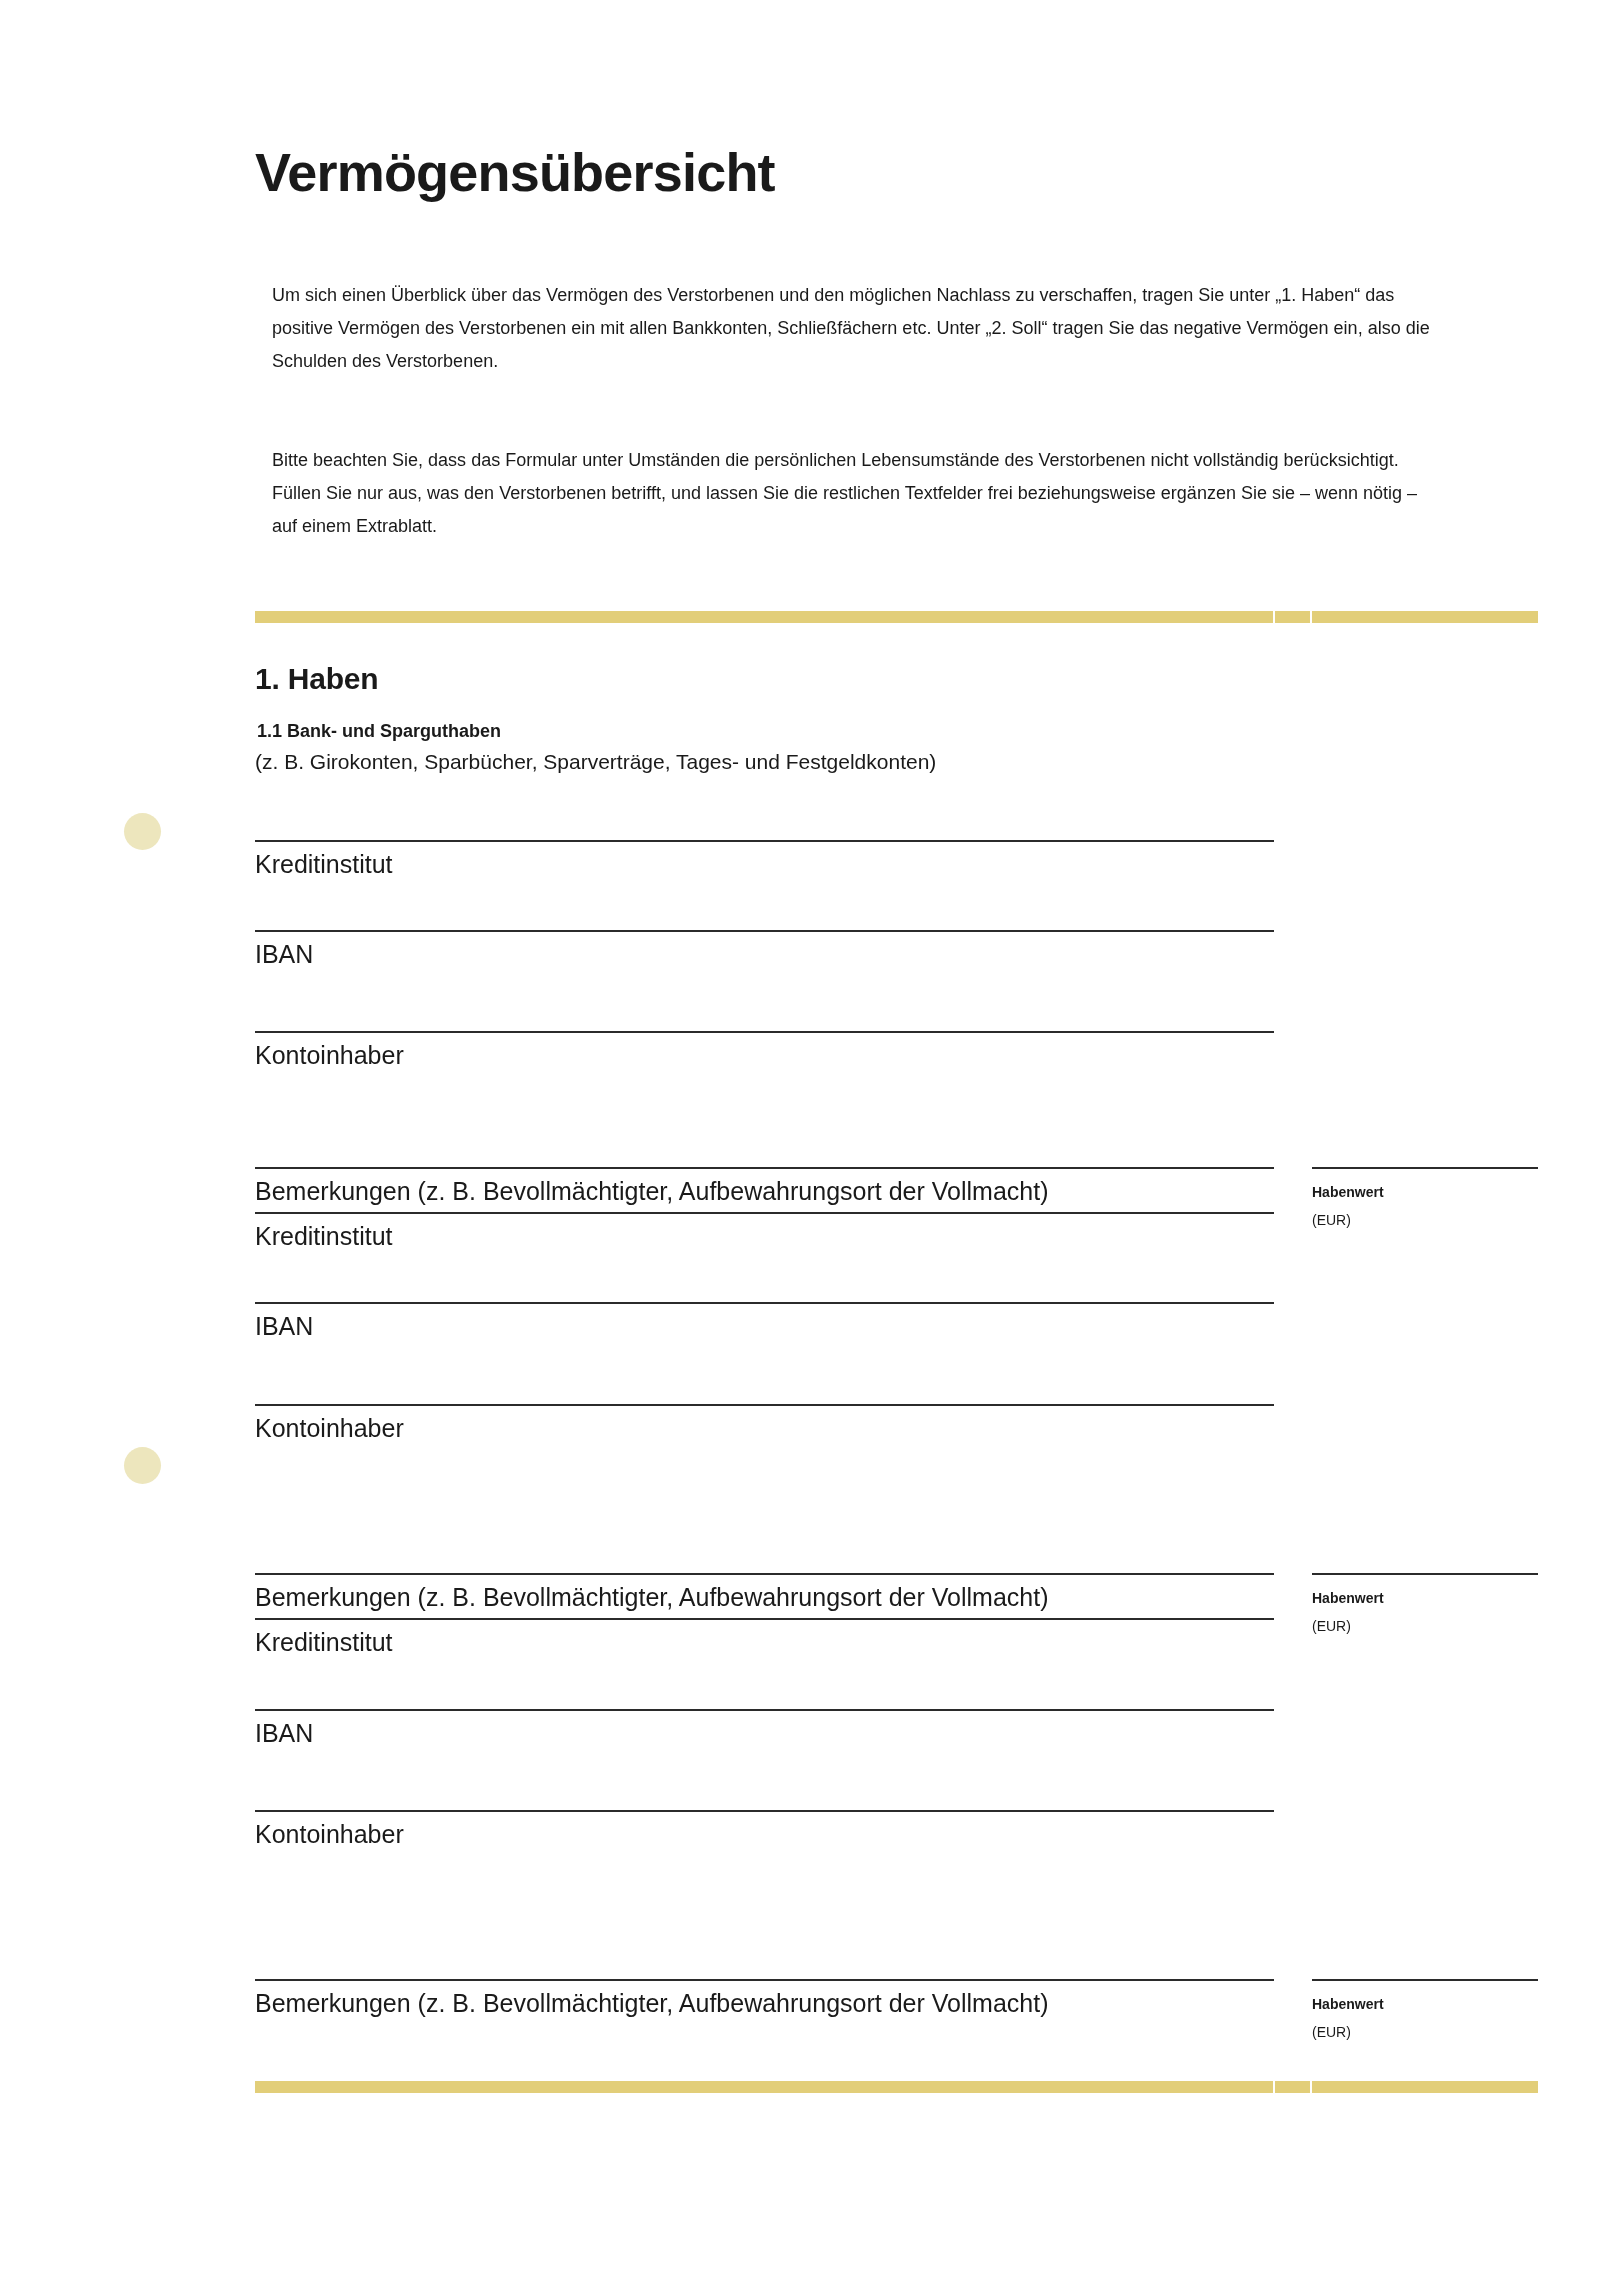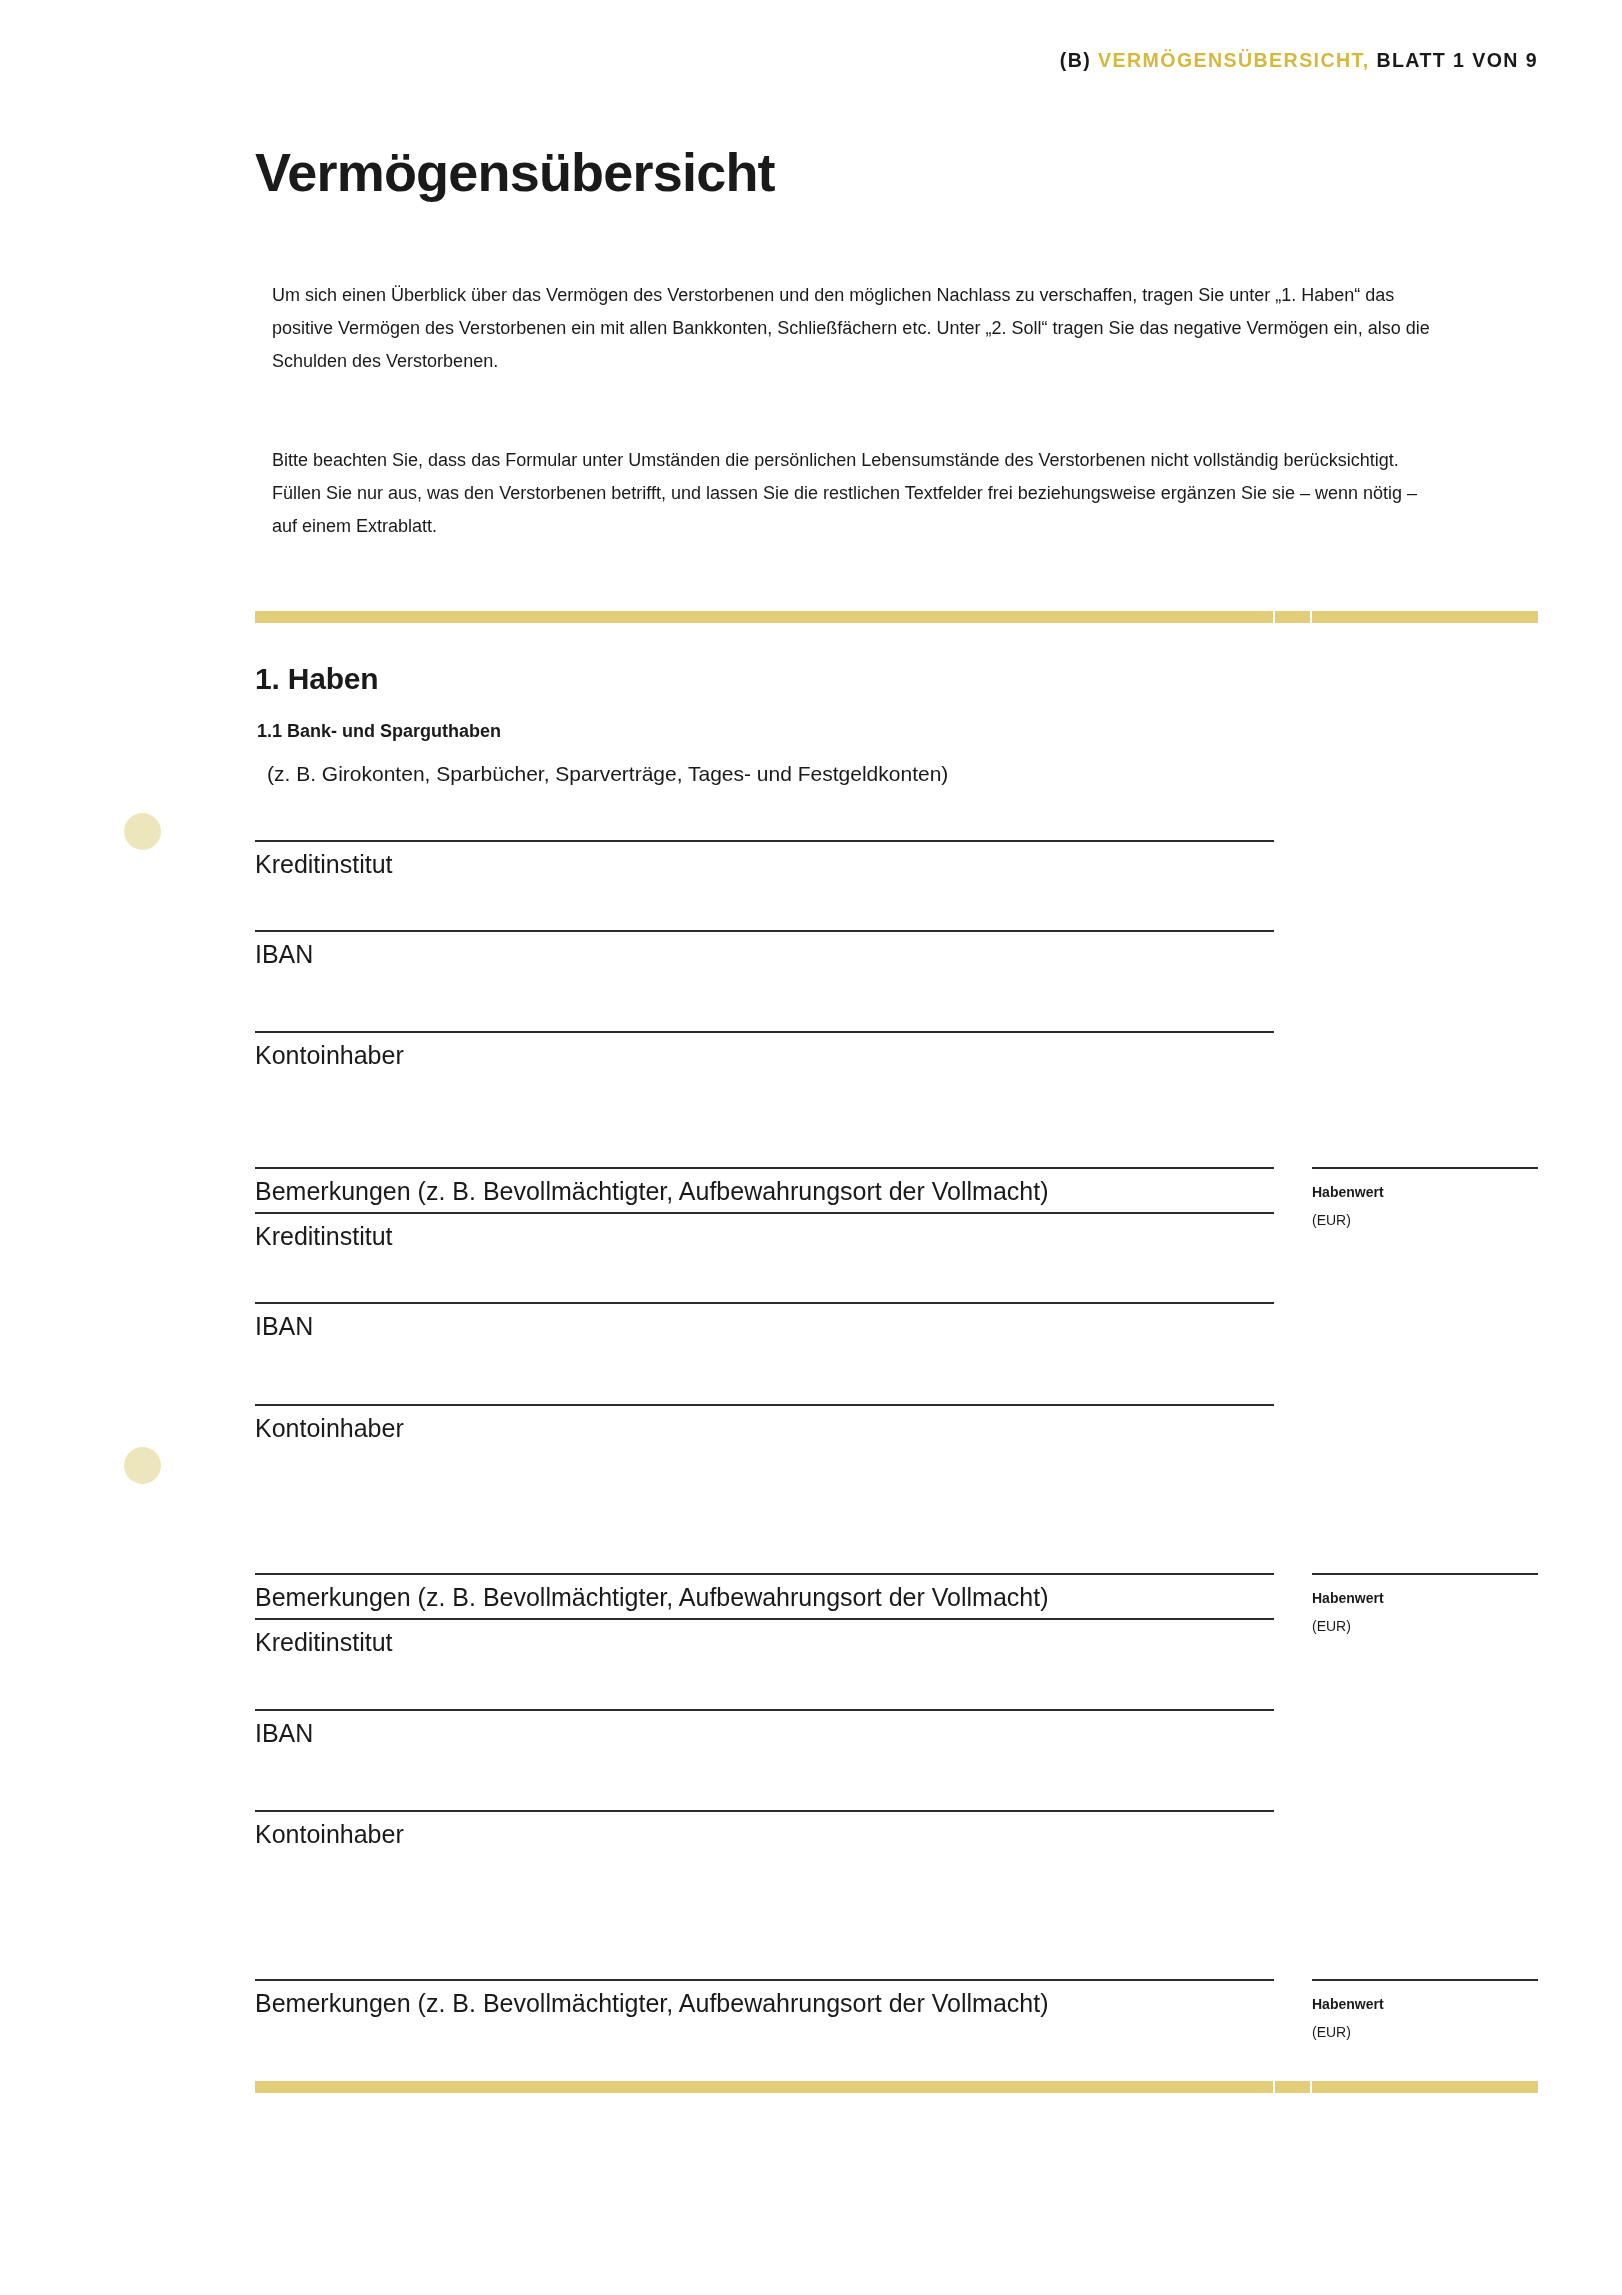--- a/index.html
+++ b/index.html
@@ -107,21 +107,21 @@
     line-height: 1;
     margin: 2px;
   }
   .subsection-note {
     position: absolute;
     left: 0;
     top: 751px;
     font-size: 21px;
     font-weight: 400;
     line-height: 1;
-    margin: 12px;
+    margin: 0;
   }
 
   
   .punch-dot {
     position: absolute;
     width: 37px;
     height: 37px;
     border-radius: 50%;
     background: #EDE6BD;
   }
@@ -159,25 +159,20 @@
   .value-label .unit {
     display: block;
     font-weight: 400;
   }
 </style>
 </head>
 <body>
 
 <div class="page">
 
-  <div class="running-header">
-    <span class="hdr-mark">(B)</span>
-    <span class="hdr-accent">VERMÖGENSÜBERSICHT,</span>
-    <span class="hdr-tail">BLATT 1 VON 9</span>
-  </div>
 
   <div class="content">
 
     <h1 class="doc-title">Vermögensübersicht</h1>
 
     <p class="intro">Um sich einen Überblick über das Vermögen des Verstorbenen und den möglichen Nachlass zu verschaffen, tragen Sie unter „1. Haben“ das positive Vermögen des Verstorbenen ein mit allen Bankkonten, Schließfächern etc. Unter „2. Soll“ tragen Sie das negative Vermögen ein, also die Schulden des Verstorbenen.</p>
     <p class="intro second">Bitte beachten Sie, dass das Formular unter Umständen die persönlichen Lebensumstände des Verstorbenen nicht vollständig berücksichtigt. Füllen Sie nur aus, was den Verstorbenen betrifft, und lassen Sie die restlichen Textfelder frei beziehungsweise ergänzen Sie sie – wenn nötig – auf einem Extrablatt.</p>
 
     <h2 class="section-title">1. Haben</h2>
     <h3 class="subsection-title">1.1 Bank- und Sparguthaben</h3>

